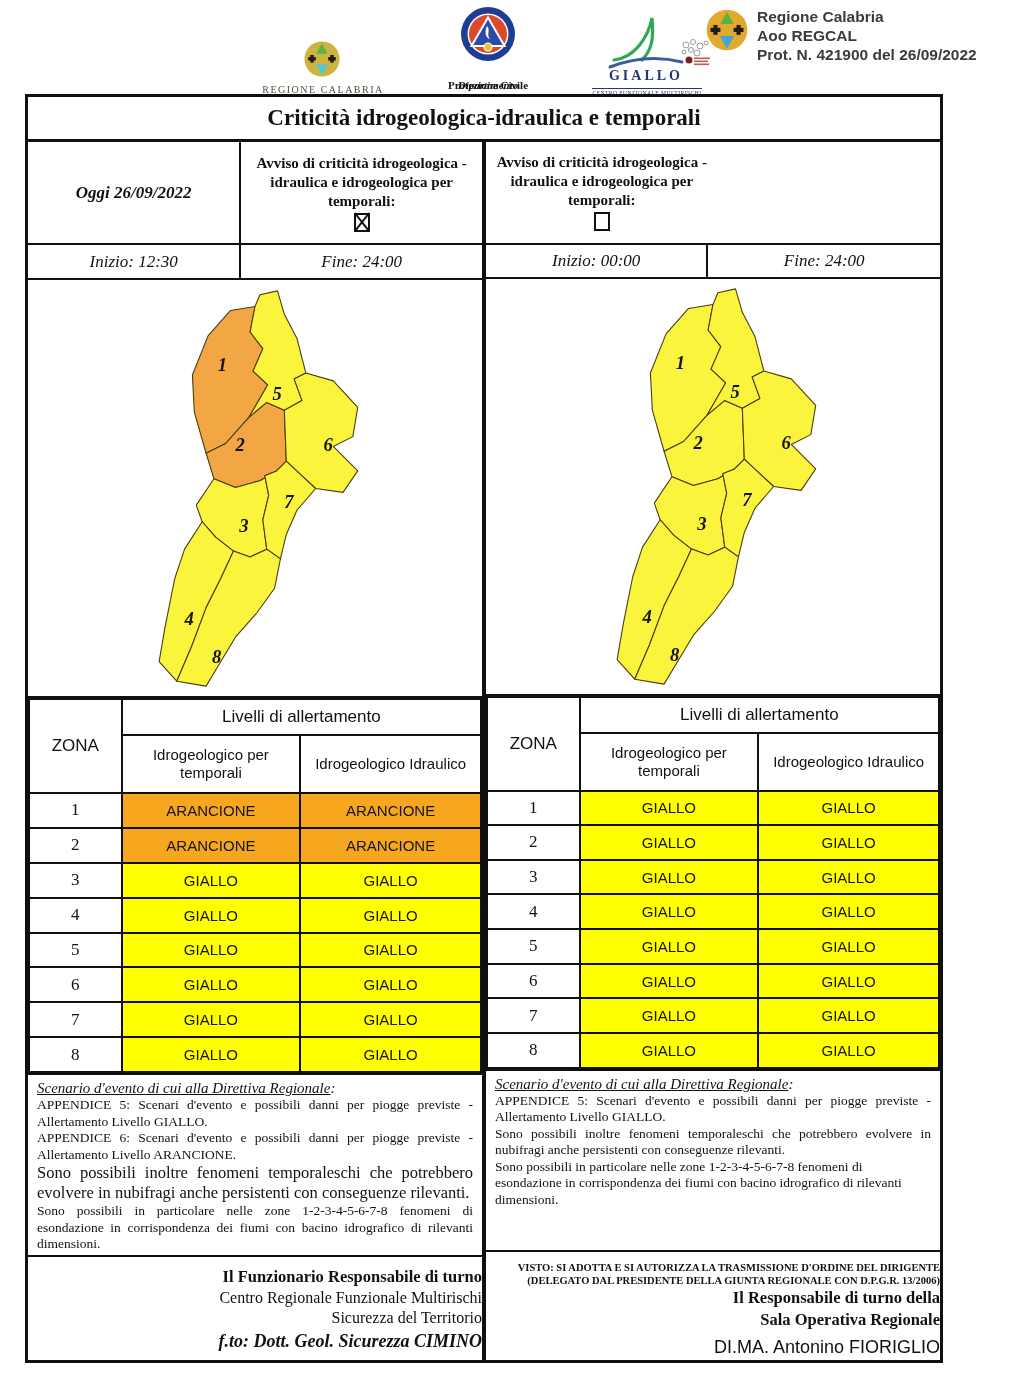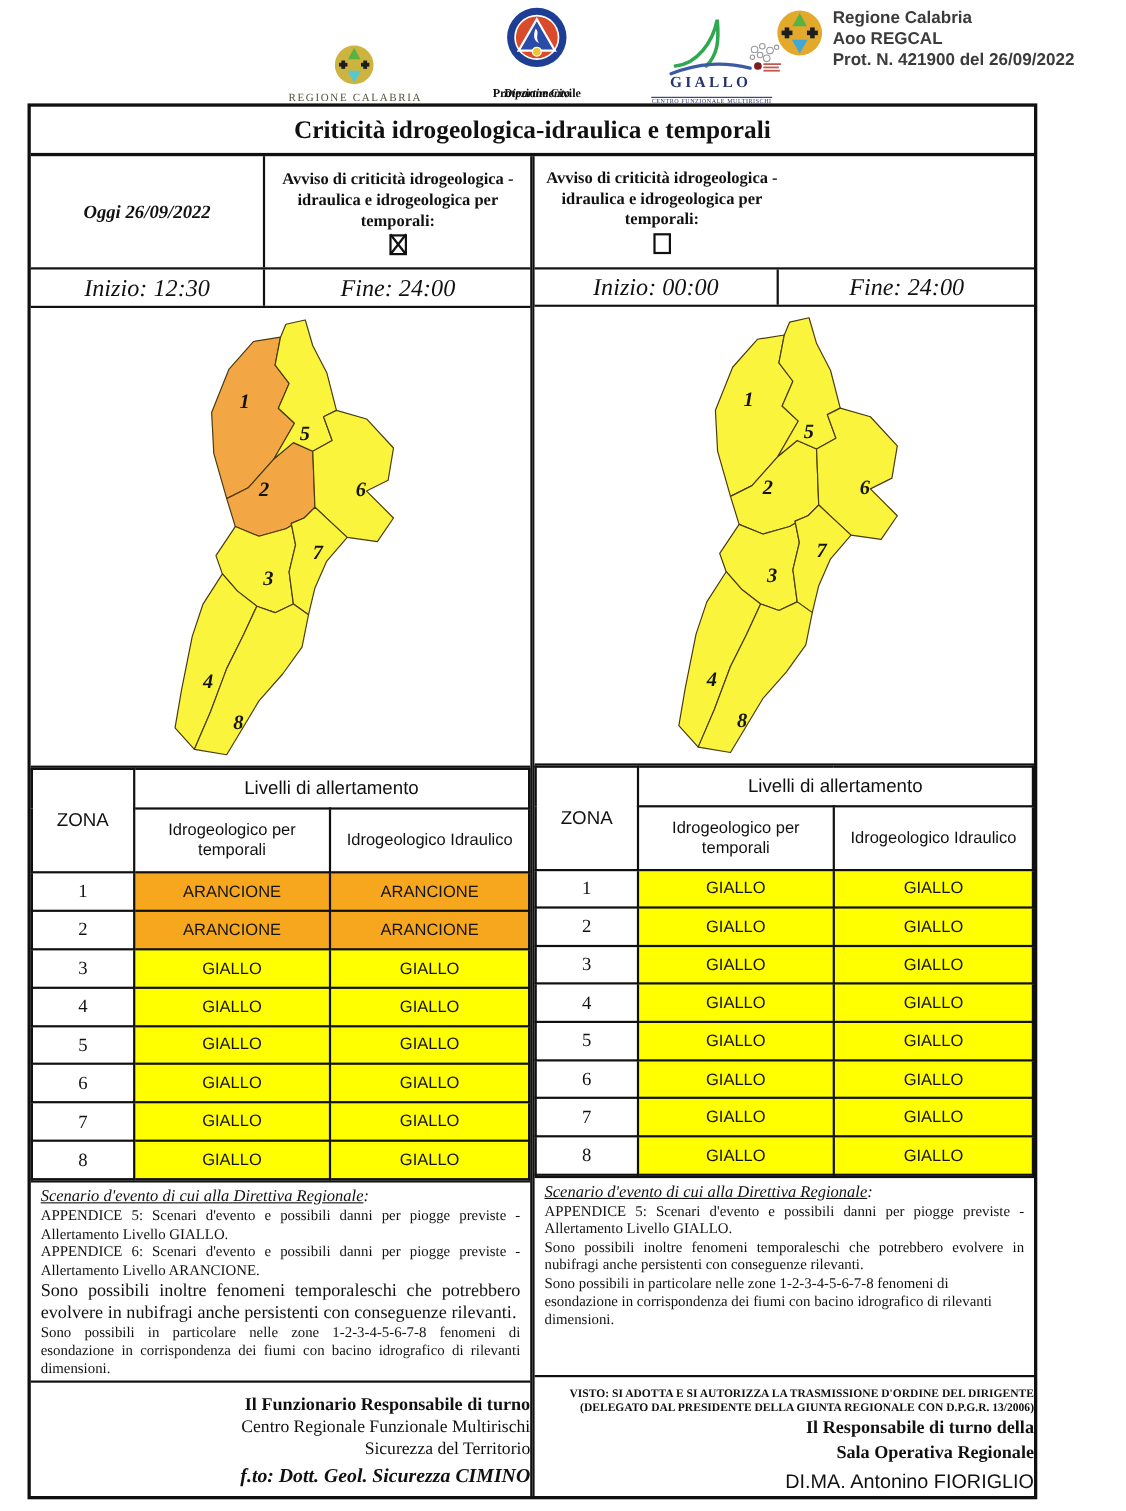--- a/index.html
+++ b/index.html
@@ -30,21 +30,21 @@
   .avviso-row .c2 { width:53%; font-weight:bold; font-size:15px; line-height:19px; }
   .half.right .avviso-row .c1 { width:49%; }
   .half.right .avviso-row .c2 { width:51%; }
 
   .checkbox { display:inline-block; width:16px; height:19px; border:2px solid #101010; position:relative; margin-top:2px; background:#fff; }
   .checkbox.checked::before, .checkbox.checked::after {
     content:""; position:absolute; left:50%; top:50%; width:23px; height:1.8px; background:#101010; }
   .checkbox.checked::before { transform:translate(-50%,-50%) rotate(52deg); }
   .checkbox.checked::after  { transform:translate(-50%,-50%) rotate(-52deg); }
 
-  .time-row { display:flex; height:35px; border-bottom:2px solid #101010; font-style:italic; font-size:22px; }
+  .time-row { display:flex; height:35px; border-bottom:2px solid #101010; font-style:italic; font-size:17px; }
   .time-row .cell { display:flex; align-items:center; justify-content:center; }
   .time-row .c1 { width:47%; border-right:2px solid #101010; }
   .time-row .c2 { width:53%; }
   .half.right .time-row .c1 { width:49%; }
   .half.right .time-row .c2 { width:51%; }
 
   .map-cell { height:418px; border-bottom:2px solid #101010; display:flex; align-items:center; justify-content:center; background:#fff; }
   .map-cell svg { display:block; }
   .zone-label { font-family:"Liberation Serif", serif; font-weight:bold; font-style:italic; font-size:19px; fill:#141414; }
 

